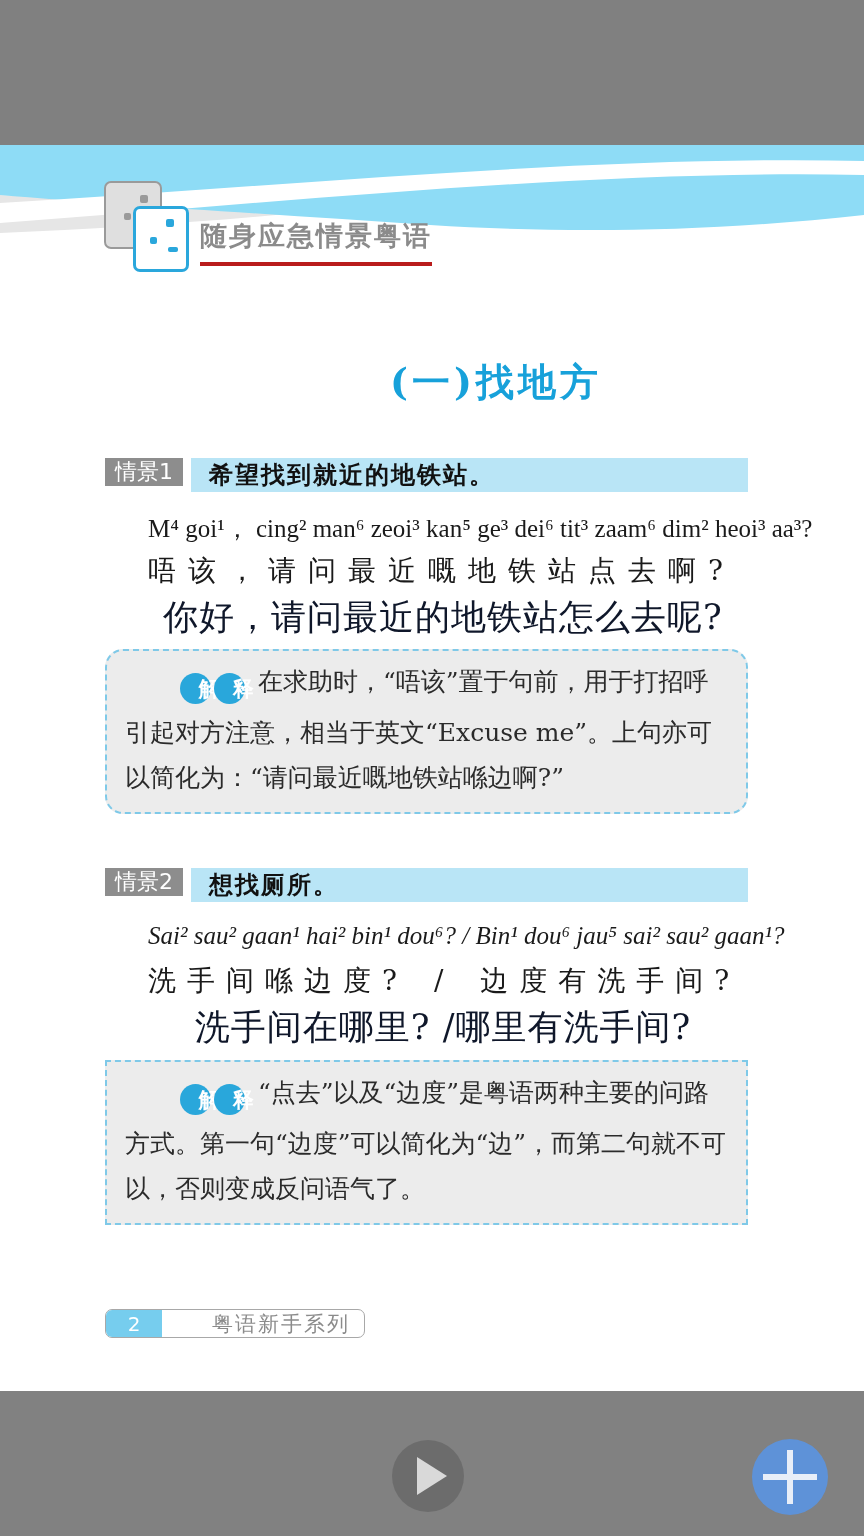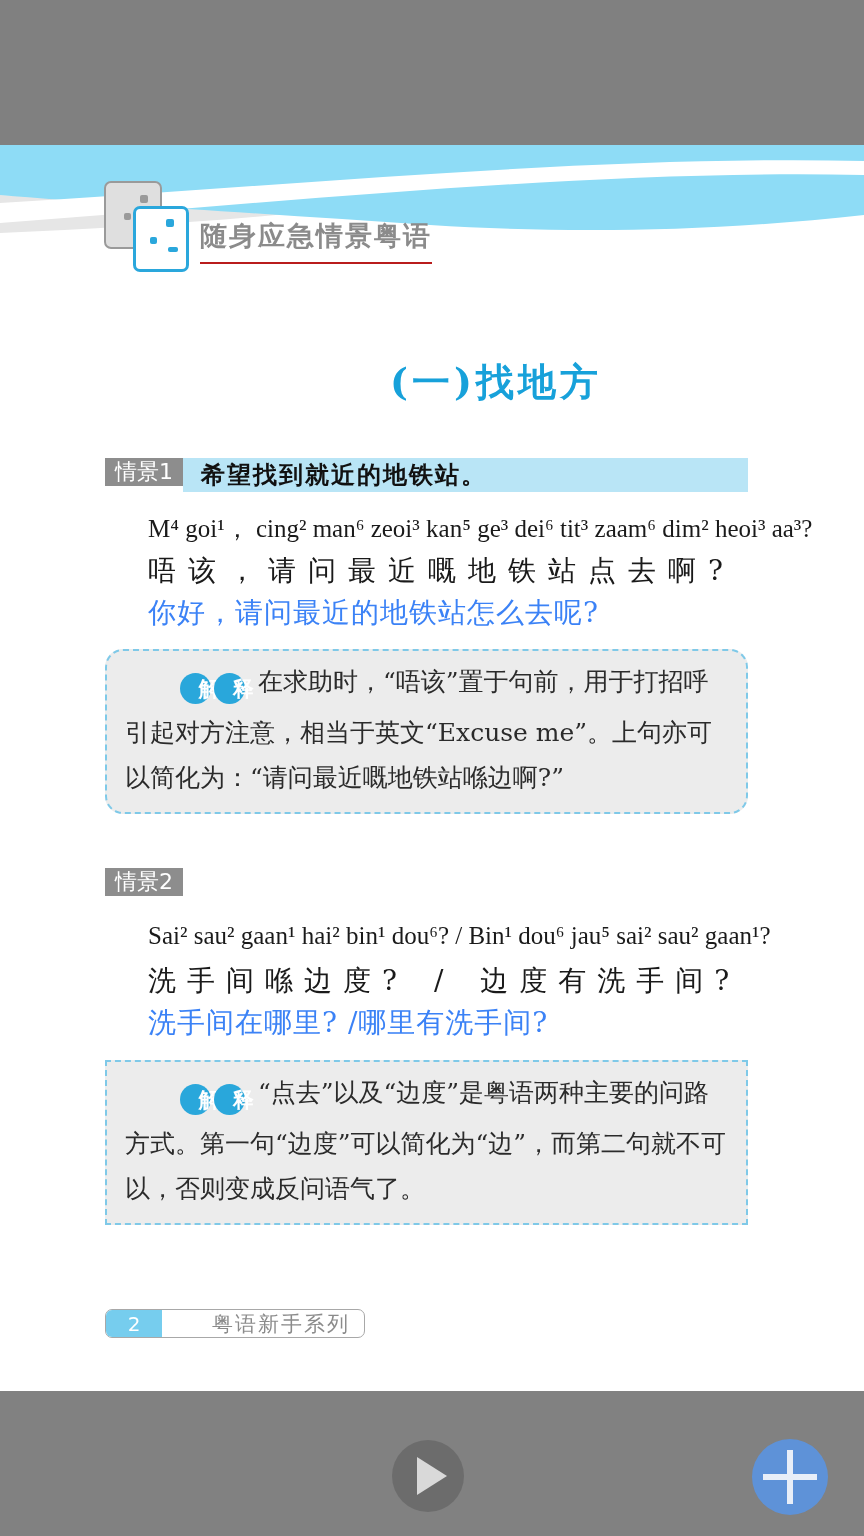--- a/index.html
+++ b/index.html
@@ -13,41 +13,41 @@
   
   .header-art{left:0;top:145px;width:864px;height:135px;}
 
   
   .logo-back{left:104px;top:181px;width:54px;height:64px;background:#dfdfdf;
              border:2px solid #9a9a9a;border-radius:7px;}
   .logo-front{left:133px;top:206px;width:50px;height:60px;background:#ffffff;
               border:3px solid #2aa7dc;border-radius:7px;}
   .dot{position:absolute;border-radius:2px;}
   .logo-text{left:200px;top:218px;font-size:27px;color:#8b8b8b;letter-spacing:2px;
-             border-bottom:2px solid #b91c1c;padding-bottom:8px;font-weight:bold;}
+             border-bottom:4px solid #b91c1c;padding-bottom:8px;font-weight:bold;}
 
   
   .chapter-title{left:0;top:340px;width:864px;text-align:center;font-size:38px;
                  font-weight:bold;color:#17a1da;font-family:"DejaVu Serif","Liberation Serif",serif;
                  letter-spacing:4px;}
 
   
   .scene-row{left:105px;width:643px;height:34px;display:flex;}
   .scene-tag{width:78px;height:28px;background:#8d8d8d;color:#ffffff;font-size:22px;
              display:flex;align-items:center;justify-content:center;flex:0 0 78px;}
-  .scene-bar{margin-left:0;flex:1;background:#b9e5f6;display:flex;align-items:center;}
+  .scene-bar{margin-left:8px;flex:1;background:#b9e5f6;display:flex;align-items:center;}
   .scene-bar span{font-size:24px;font-weight:bold;color:#111111;margin-left:18px;letter-spacing:2px;}
 
   
   .rom{left:148px;width:577px;font-family:"Liberation Serif","DejaVu Serif",serif;
        font-size:25px;color:#1a1a1a;text-align:justify;text-align-last:justify;white-space:nowrap;}
   .zh{left:148px;width:590px;font-family:"DejaVu Serif","Liberation Serif",serif;
       font-size:28px;color:#1a1a1a;letter-spacing:12px;white-space:nowrap;}
   .mand{left:148px;width:590px;font-family:"DejaVu Serif","Liberation Serif",serif;
-        font-size:28px;color:#3b82f6;letter-spacing:1px;white-space:nowrap;}
+        font-size:35px;color:#0f172a;letter-spacing:1px;white-space:nowrap;text-align:center;}
 
   
   .note-box{left:105px;width:603px;background:#ececec;border:2px dashed #7fc9e8;
             padding:8px 18px 12px 18px;}
   .note-text{font-family:"DejaVu Serif","Liberation Serif",serif;font-size:25px;
              line-height:45px;color:#2b2b2b;text-indent:1.1em;margin:0;}
   .badge{display:inline-block;vertical-align:-6px;margin-right:10px;white-space:nowrap;}
   .badge i{display:inline-flex;width:31px;height:31px;border-radius:50%;background:#29a7db;
            color:#ffffff;font-style:normal;font-size:21px;align-items:center;justify-content:center;
            margin-right:3px;font-weight:bold;}
@@ -106,23 +106,26 @@
 <div class="abs rom" style="top:512px;">M⁴ goi¹， cing² man⁶ zeoi³ kan⁵ ge³ dei⁶ tit³ zaam⁶ dim² heoi³ aa³?</div>
 <div class="abs zh" style="top:552px;">唔该，请问最近嘅地铁站点去啊?</div>
 <div class="abs mand" style="top:594px;">你好，请问最近的地铁站怎么去呢?</div>
 
 <div class="abs note-box" style="top:649px;border-radius:18px;">
   <p class="note-text"><span class="badge"><i>解</i><i>释</i></span><span>在求助时，“唔该”置于句前，用于打招呼引起对方注意，相当于英文“Excuse me”。上句亦可以简化为：“请问最近嘅地铁站喺边啊?”</span></p>
 </div>
 
 <div class="abs scene-row" style="top:868px;text-align:right;">
   <div class="scene-tag">情景2</div>
+  <div class="scene-bar">
+    <span>想找厕所。</span>
+  </div>
 </div>
 
-<div class="abs rom" style="top:922px;">Sai² sau² gaan¹ hai² bin¹ dou⁶?  / Bin¹ dou⁶ jau⁵ sai² sau² gaan¹?</div>
+<div class="abs rom" style="top:922px;font-style:italic;">Sai² sau² gaan¹ hai² bin¹ dou⁶?  / Bin¹ dou⁶ jau⁵ sai² sau² gaan¹?</div>
 <div class="abs zh" style="top:962px;letter-spacing:11px;word-spacing:6px;">洗手间喺边度? / 边度有洗手间?</div>
 <div class="abs mand" style="top:1004px;">洗手间在哪里? /哪里有洗手间?</div>
 
 <div class="abs note-box" style="top:1060px;">
   <p class="note-text"><span class="badge"><i>解</i><i>释</i></span><span>“点去”以及“边度”是粤语两种主要的问路方式。第一句“边度”可以简化为“边”，而第二句就不可以，否则变成反问语气了。</span></p>
 </div>
 
 <div class="abs series-box">
   <div class="page-num">2</div>
   <div class="series-label">粤语新手系列</div>

